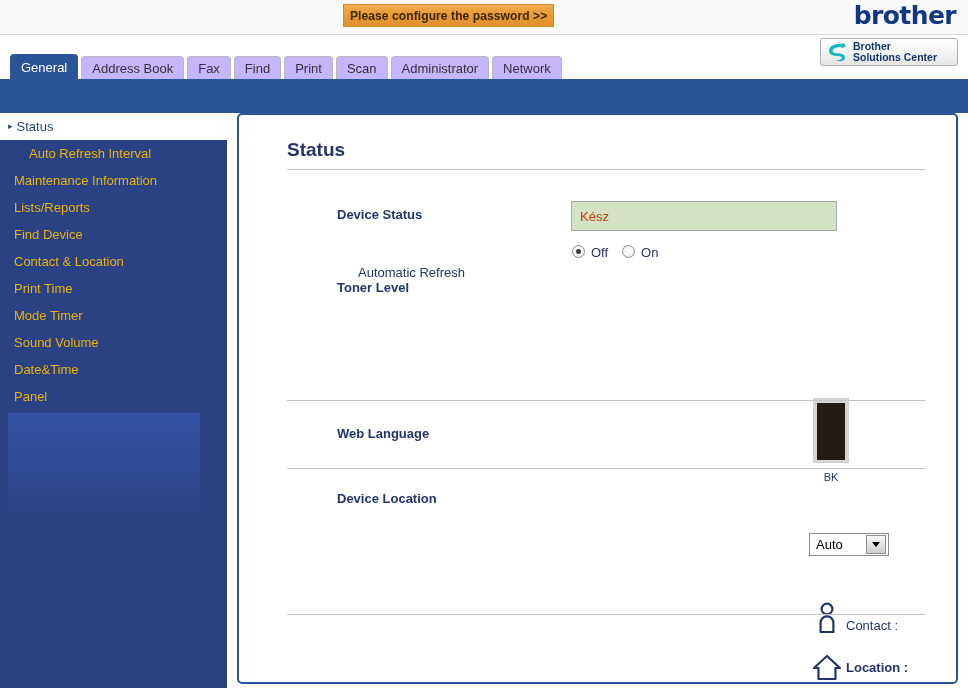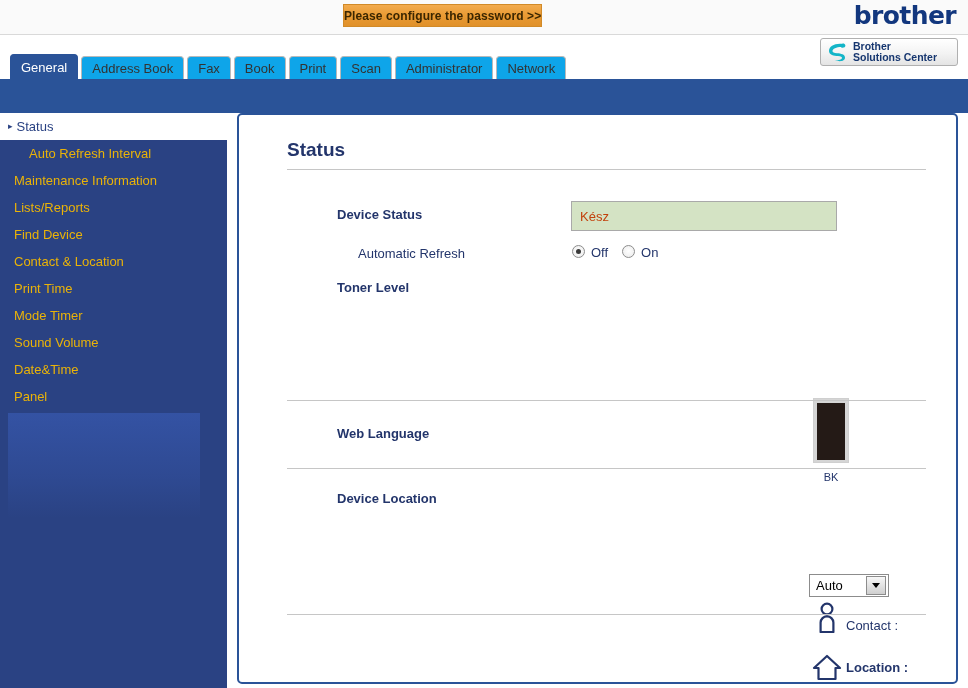--- a/index.html
+++ b/index.html
@@ -24,21 +24,21 @@
     width: 968px;
     height: 34px;
     background: #fafafa;
     border-bottom: 1px solid #d9d9d9;
   }
   .password-banner {
     position: absolute;
     left: 343px;
     top: 4px;
     height: 21px;
-    padding: 0 0;
+    padding: 0 6px;
     display: flex;
     align-items: center;
     background: linear-gradient(180deg, #f2ab4e 0%, #e99a33 50%, #e0912b 100%);
     border: 1px solid #d18a28;
     color: #3b2600;
     font-size: 12px;
     font-weight: bold;
     letter-spacing: .1px;
     cursor: pointer;
     white-space: nowrap;
@@ -70,21 +70,21 @@
     align-items: flex-end;
     gap: 3px;
   }
   .tab {
     height: 22px;
     padding: 0 10px;
     display: flex;
     align-items: center;
     font-size: 13px;
     color: #333333;
-    background: #0ea5e9;
+    background: #c4b5fd;
     border: 1px solid #b9b9b9;
     border-bottom: none;
     border-radius: 4px 4px 0 0;
     cursor: pointer;
     white-space: nowrap;
   }
   .tab.active {
     background: #2a5398;
     border-color: #2a5398;
     color: #ffffff;
@@ -200,21 +200,21 @@
   .hr.t3 { top: 353px; }
   .hr.t4 { top: 499px; }
 
   .row-label {
     position: absolute;
     left: 98px;
     font-size: 13px;
     font-weight: bold;
     color: #23356b;
   }
-  .row-label.nb { font-weight: normal; left: 119px; }
+  .row-label.nb { font-weight: normal; left: 119px; margin-top: 19px; }
 
   .device-status-box {
     position: absolute;
     left: 332px;
     top: 86px;
     width: 266px;
     height: 30px;
     background: #d4e3c4;
     border: 1px solid #a9a9a9;
     box-sizing: border-box;
@@ -290,21 +290,20 @@
     left: 570px;
     top: 418px;
     width: 80px;
     height: 23px;
     border: 1px solid #8c8c8c;
     background: #ffffff;
     box-sizing: border-box;
     display: flex;
     align-items: center;
     cursor: pointer;
-    margin-top: 41px;
   }
   .wl-value {
     flex: 1;
     padding-left: 6px;
     font-size: 13px;
     color: #000000;
   }
   .wl-arrow-btn {
     width: 20px;
     height: 19px;
@@ -343,21 +342,21 @@
 <div class="top-header">
   <div class="password-banner">Please configure the password &gt;&gt;</div>
   <div class="brother-logo">brother</div>
 </div>
 
 <div class="tabbar-zone">
   <div class="tabs">
       <div class="tab active">General</div>
       <div class="tab">Address Book</div>
       <div class="tab">Fax</div>
-      <div class="tab">Book</div>
+      <div class="tab">Find</div>
       <div class="tab">Print</div>
       <div class="tab">Scan</div>
       <div class="tab">Administrator</div>
       <div class="tab">Network</div>
     </div>
 
   <div class="solutions-center">
     <svg class="sc-swoosh" viewBox="0 0 26 24">
       <path d="M18 4 C10 3, 4 6, 4 11 C4 15, 9 16, 13 16 C16 16, 17 17, 17 18 C17 19.5, 14 20.5, 10 20 C14 22, 20 21.5, 20 17.5 C20 14.5, 16 13.5, 12 13.3 C9 13.1, 7.5 12.3, 7.5 11 C7.5 8.6, 12 6.6, 18 7 Z" fill="#13b5c8"></path>
       <path d="M17.5 3.2 C19.2 3.2, 20.4 4.2, 20.4 5.5 C20.4 6.8, 19.2 7.8, 17.5 7.8 C16.4 7.8, 15.6 7.2, 15.6 6.3 C15.6 5.2, 16.5 4.6, 17.5 4.6" fill="#13b5c8"></path>

